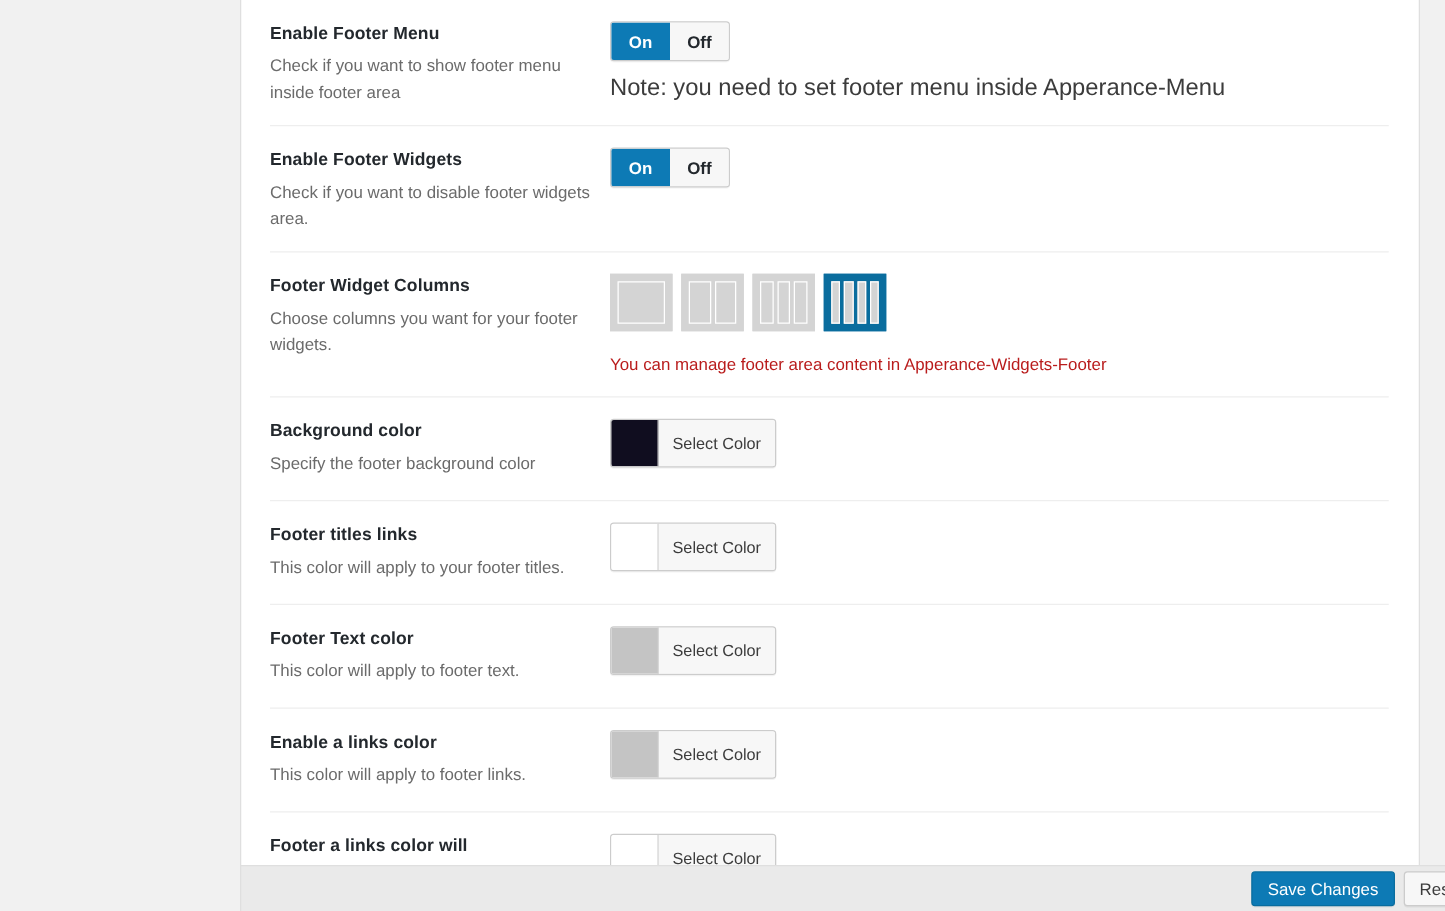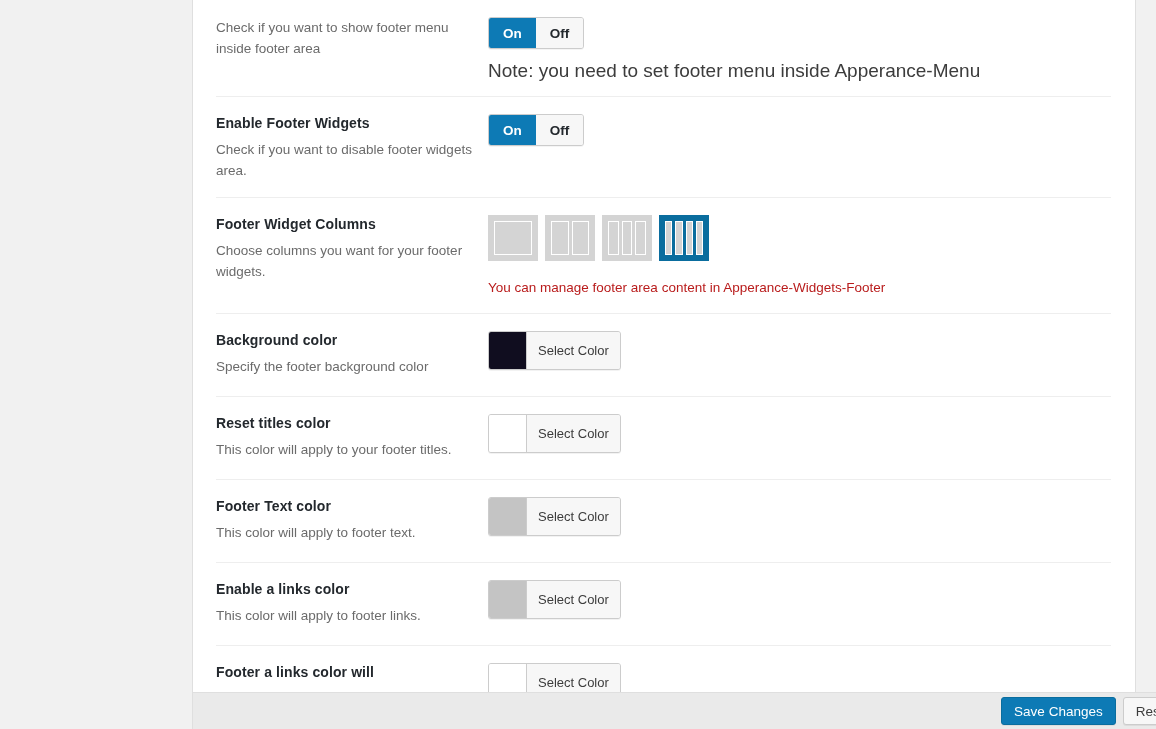--- a/index.html
+++ b/index.html
@@ -212,20 +212,21 @@
 </head>
 <body>
 
 <div id="app">
 
   <div class="panel">
     <div class="panel-inner">
 
       <div class="row">
         <div class="row-label">
+          <div class="row-title">Enable Footer Menu</div>
           <div class="row-desc">Check if you want to show footer menu inside footer area</div>
         </div>
         <div class="row-field">
           <div class="toggle">
             <div class="toggle-seg on">On</div>
             <div class="toggle-seg">Off</div>
           </div>
           <div class="note">Note: you need to set footer menu inside Apperance-Menu</div>
         </div>
       </div>
@@ -281,21 +282,21 @@
         <div class="row-field">
           <div class="colorbtn">
             <div class="color-swatch" style="background:#100d1f"></div>
             <div class="color-label">Select Color</div>
           </div>
         </div>
       </div>
 
       <div class="row">
         <div class="row-label">
-          <div class="row-title">Reset titles color</div>
+          <div class="row-title">Footer titles links</div>
           <div class="row-desc">This color will apply to your footer titles.</div>
         </div>
         <div class="row-field">
           <div class="colorbtn">
             <div class="color-swatch" style="background:#ffffff"></div>
             <div class="color-label">Select Color</div>
           </div>
         </div>
       </div>
 

